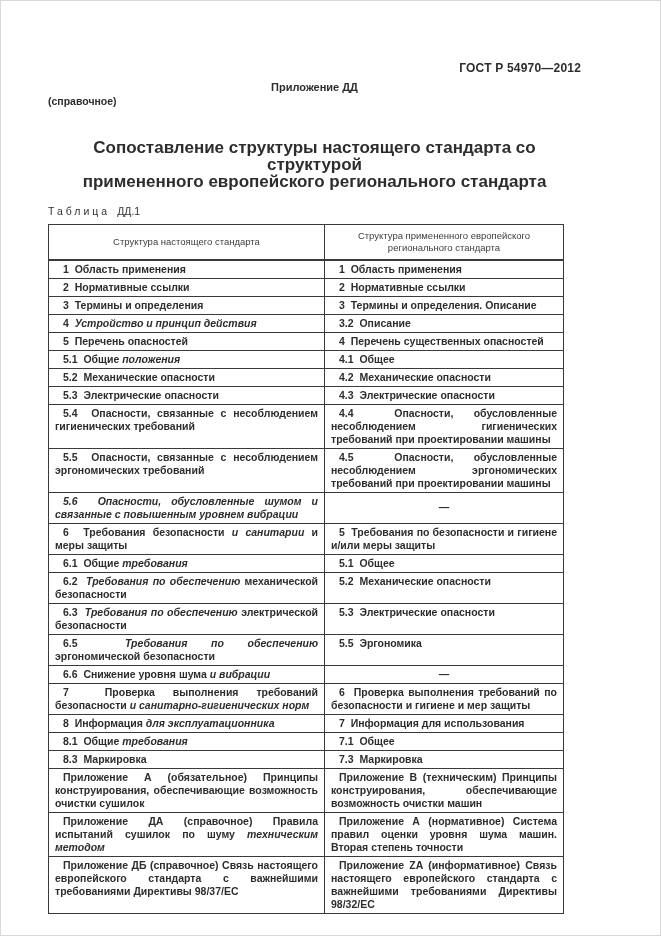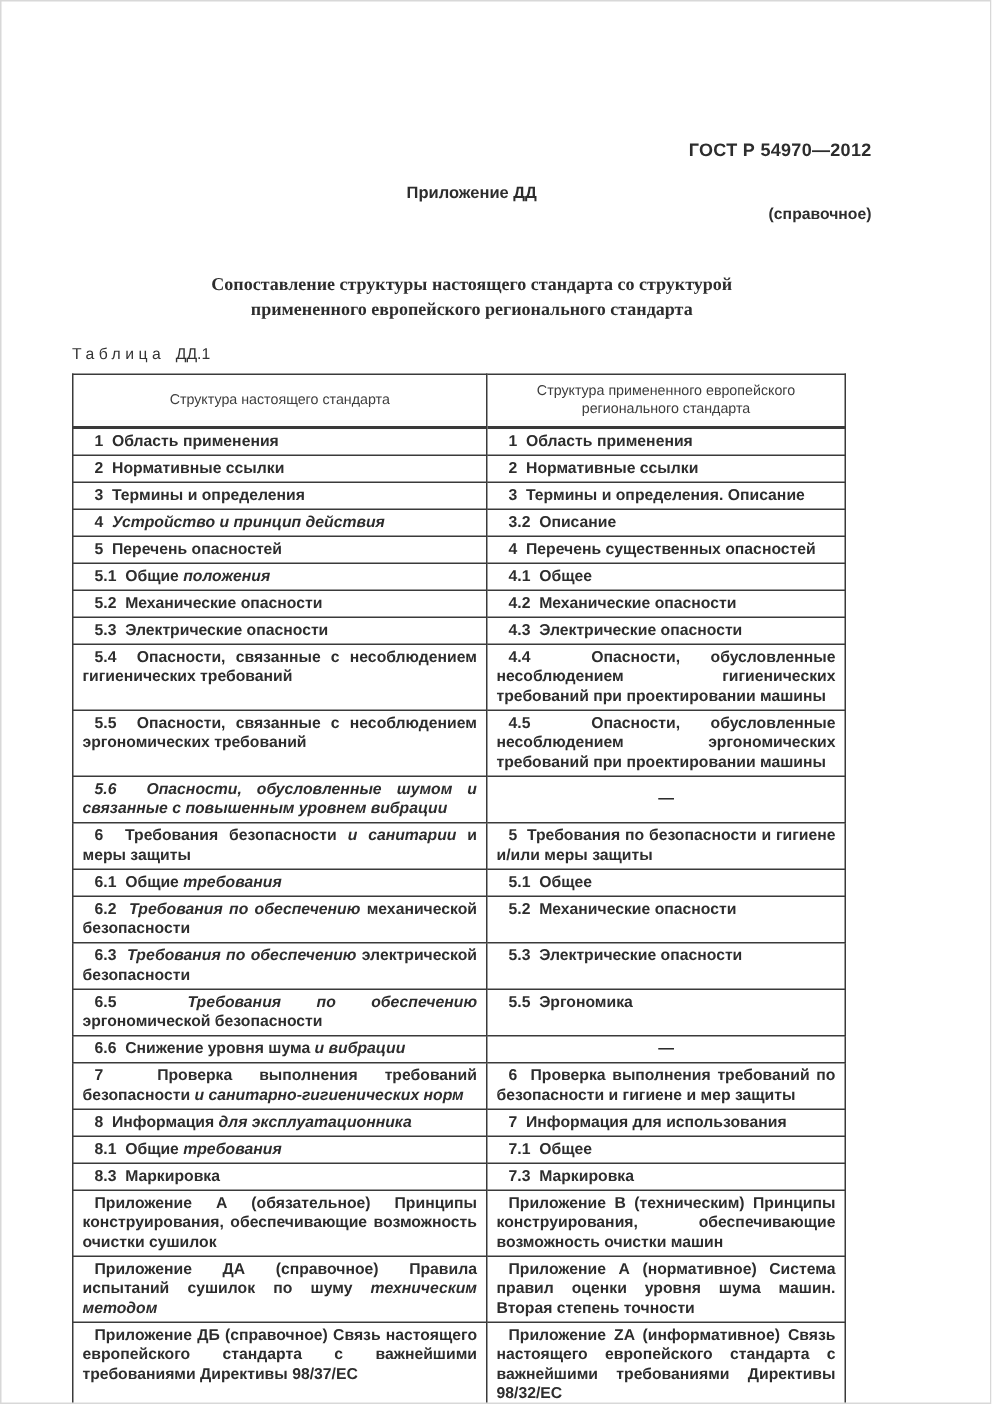--- a/index.html
+++ b/index.html
@@ -10,24 +10,24 @@
   html,body{margin:0;padding:0;background:#fff;}
   .page{
     width:661px;height:936px;box-sizing:border-box;
     border:1px solid #d8d8d8;
     background:var(--paper);
     font-family:"Liberation Sans","DejaVu Sans",sans-serif;
     color:var(--ink);
     padding:0 79px 0 47px;
     overflow:hidden;
   }
-  .doc-code{padding-top:92px;text-align:right;font-weight:bold;font-size:12px;letter-spacing:.2px;}
-  .appendix{margin-top:16px;text-align:center;font-weight:bold;font-size:11px;}
-  .appendix-sub{margin-top:2px;text-align:right;font-weight:bold;font-size:10.5px;}
-  .main-title{margin-top:32px;text-align:center;font-weight:bold;font-size:12px;line-height:17px;font-family:Liberation Serif, serif;}
+  .doc-code{padding-top:60px;text-align:right;font-weight:bold;font-size:12px;letter-spacing:.2px;}
+  .appendix{margin-top:6px;text-align:center;font-weight:bold;font-size:11px;}
+  .appendix-sub{margin-top:2px;text-align:left;font-weight:bold;font-size:10.5px;}
+  .main-title{margin-top:32px;text-align:center;font-weight:bold;font-size:17px;line-height:17px;}
   .caption{margin-top:15px;font-size:10.5px;color:#333;}
   .cap-word{letter-spacing:3px;margin-right:7px;}
   table.cmp{
     border-collapse:collapse;
     width:516px;
     margin-top:7px;
     border:1.5px solid var(--line);
   }
   .cmp th,.cmp td{border:1px solid var(--line);font-weight:bold;}
   .cmp th{

